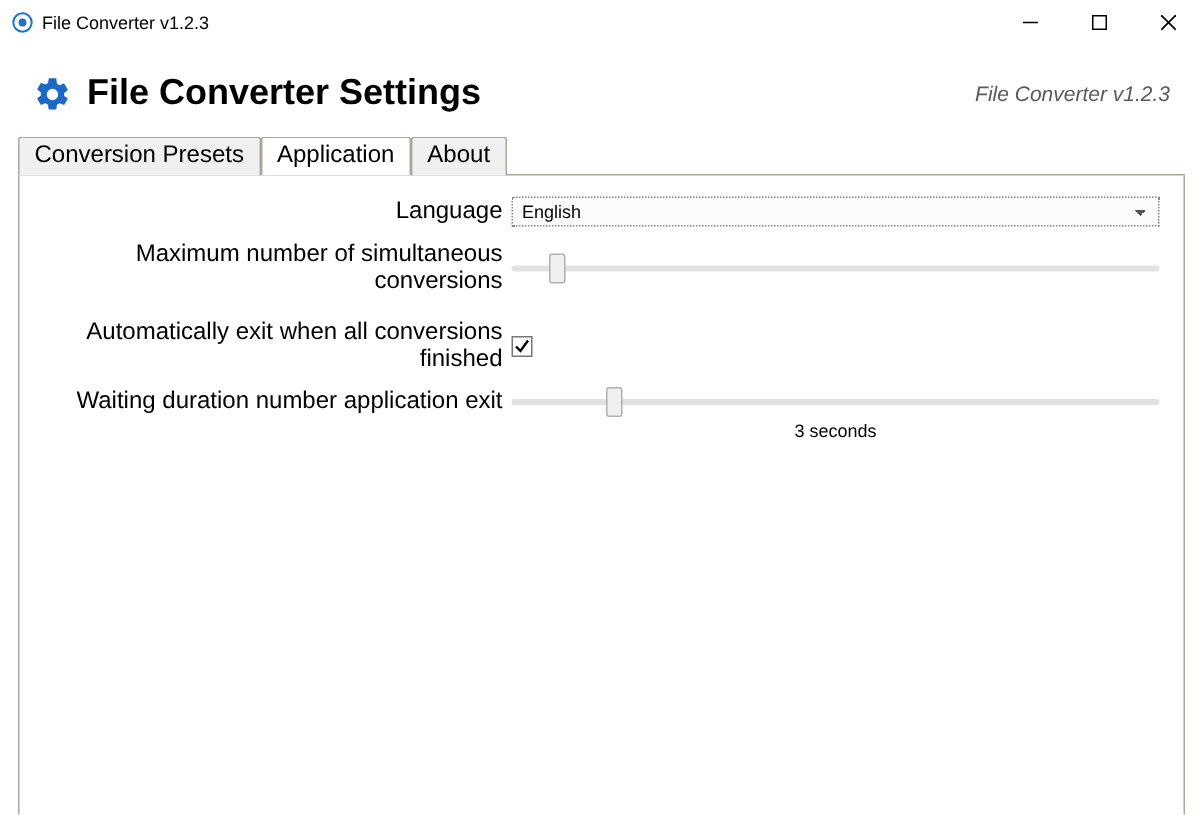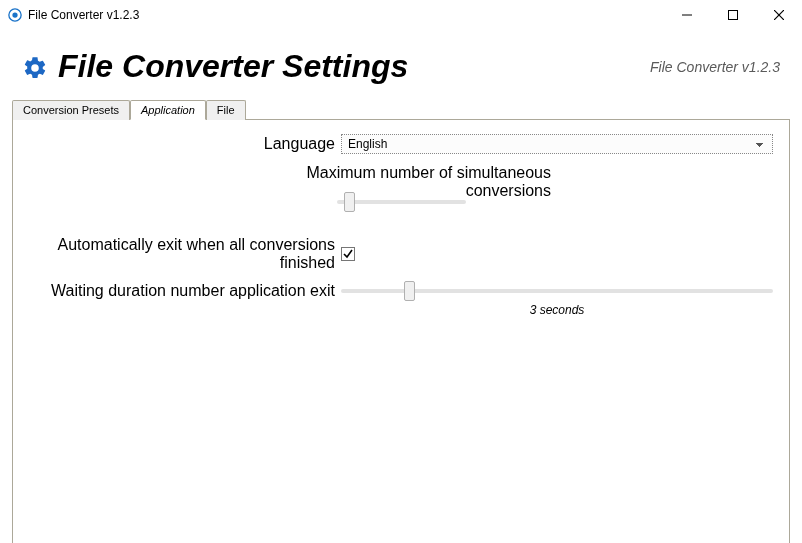--- a/index.html
+++ b/index.html
@@ -9,52 +9,52 @@
     .titlebar { height: 30px; display: flex; align-items: center; padding: 0 0 0 8px; }
     .titlebar .app-icon { width: 14px; height: 14px; margin-right: 6px; }
     .titlebar .title { font-size: 12px; flex: 0 0 auto; }
     .titlebar .spacer { flex: 1; }
     .titlebar .win-btn { width: 46px; height: 30px; display: flex; align-items: center; justify-content: center; }
     .titlebar .win-btn svg { display: block; }
 
     
     .header { display: flex; align-items: center; padding: 18px 22px 14px 22px; }
     .header .gear { width: 26px; height: 26px; margin-right: 10px; margin-top: 2px; }
-    .header .heading { font-size: 32px; font-weight: 600; font-style: italic; }
+    .header .heading { font-size: 24px; font-weight: 600; }
     .header .version { margin-left: auto; font-style: italic; color: #5a5a5a; font-size: 14px; }
 
     
     .tabs-wrap { padding: 0 12px; }
     .tabs { display: flex; border-bottom: 1px solid #aca899; position: relative; }
-    .tab { padding: 3px 10px 3px 10px; border: 1px solid #aca899; border-bottom: none; background: #f0f0f0; margin-right: 0px; font-size: 11px; border-top-left-radius: 2px; border-top-right-radius: 2px; position: relative; top: 1px; cursor: default; }
-    .tab.active { background: #fff; border-bottom: 1px solid #fff; top: 1px; z-index: 2; font-style: italic; }
+    .tab { padding: 3px 10px 3px 10px; border: 1px solid #aca899; border-bottom: none; background: #f0f0f0; margin-right: 0px; font-size: 16px; border-top-left-radius: 2px; border-top-right-radius: 2px; position: relative; top: 1px; cursor: default; }
+    .tab.active { background: #fff; border-bottom: 1px solid #fff; top: 1px; z-index: 2; }
 
     .tab-panel { border: 1px solid #aca899; border-top: none; padding: 14px 16px 16px 16px; height: 430px; }
 
     
     .row { display: flex; align-items: center; margin-bottom: 10px; }
     .row .label { width: 312px; text-align: right; padding-right: 6px; font-size: 16px; }
     .row .ctrl { flex: 1; display: flex; align-items: flex-end; }
 
     
     .select { width: 100%; border: 1px dotted #888; background: #fcfcfc; padding: 2px 24px 2px 6px; appearance: none; font-size: 12px; height: 20px; background-image: linear-gradient(45deg, transparent 50%, #555 50%), linear-gradient(135deg, #555 50%, transparent 50%); background-position: calc(100% - 12px) 8px, calc(100% - 8px) 8px; background-size: 4px 4px, 4px 4px; background-repeat: no-repeat; }
 
     
     .slider-wrap { position: relative; flex: 1; display:flex; align-items:center; }
     .slider { -webkit-appearance: none; appearance: none; width: 100%; height: 4px; background: #e2e2e2; outline: none; border-radius: 2px; }
     .slider::-webkit-slider-thumb { -webkit-appearance: none; appearance: none; width: 11px; height: 20px; background: #f0f0f0; border: 1px solid #b0b0b0; border-radius: 2px; cursor: pointer; }
     .slider::-moz-range-thumb { width: 11px; height: 20px; background: #f0f0f0; border: 1px solid #b0b0b0; border-radius: 2px; cursor: pointer; }
 
-    .slider-label { position: absolute; left: 50%; transform: translateX(-50%); top: 14px; font-size: 12px; white-space: nowrap; font-style: italic; }
+    .slider-label { position: absolute; left: 50%; transform: translateX(-50%); top: 14px; font-size: 12px; white-space: nowrap; }
 
     
     .chk { width: 14px; height: 14px; border: 1px solid #767676; display: inline-flex; align-items: center; justify-content: center; background: #fff; }
     .chk svg { width: 10px; height: 10px; display:block; }
 
-    .row.tight { margin-bottom: 12px; flex-direction: column; }
+    .row.tight { margin-bottom: 12px; }
     .row.withval { margin-bottom: 24px; }
   </style>
 </head>
 <body>
 
 <div class="titlebar">
   <span class="app-icon">
     <svg viewBox="0 0 16 16">
         <circle cx="8" cy="8" r="7" fill="none" stroke="#1a73c9" stroke-width="1.5"></circle>
         <circle cx="8" cy="8" r="3" fill="#1a73c9"></circle>
@@ -87,42 +87,42 @@
       </svg>
   </span>
   <div class="heading">File Converter Settings</div>
   <div class="version">File Converter v1.2.3</div>
 </div>
 
 <div class="tabs-wrap">
   <div class="tabs">
     <div class="tab">Conversion Presets</div>
     <div class="tab active">Application</div>
-    <div class="tab">File</div>
+    <div class="tab">About</div>
   </div>
 
   <div class="tab-panel">
 
     <div class="row">
       <div class="label">Language</div>
       <div class="ctrl">
         <select class="select">
           <option>English</option>
         </select>
       </div>
     </div>
 
     <div class="row tight">
       <div class="label">Maximum number of simultaneous conversions</div>
       <div class="ctrl">
         <input type="range" class="slider" min="0" max="100" value="6" style="">
       </div>
     </div>
 
-    <div class="row" style="margin-top:32px;">
+    <div class="row" style="margin-top:16px;">
       <div class="label">Automatically exit when all conversions finished</div>
       <div class="ctrl">
         <span class="chk">
           <svg viewBox="0 0 10 10">
               <polyline points="1,5 4,8 9,1" fill="none" stroke="#000" stroke-width="1.6"></polyline>
             </svg>
         </span>
       </div>
     </div>
 

